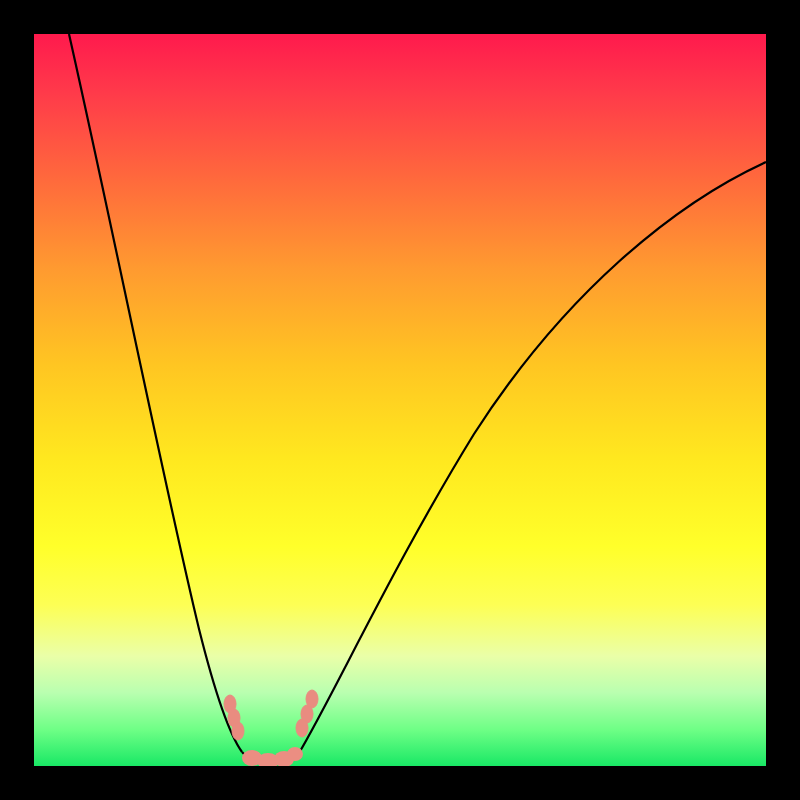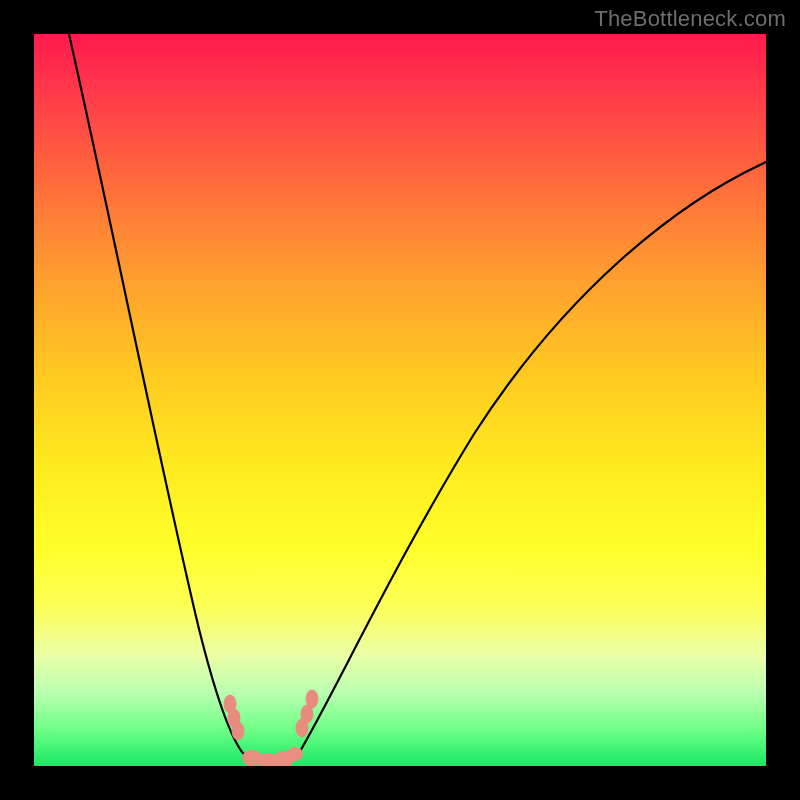--- a/index.html
+++ b/index.html
@@ -69,21 +69,20 @@
     stroke-width: 1;
   }
   .marker-core {
     fill: #eb8e82;
   }
 </style>
 </head>
 <body>
 <div class="frame">
 
-  <div class="watermark">TheBottleneck.com</div>
 
   <div class="plot-area">
     <svg class="curves" viewBox="0 0 732 732">
 
       <path class="curve" d="M 35 0
                C 80 200, 130 450, 165 595
                C 180 655, 195 700, 208 718"></path>
 
       <path class="curve" d="M 208 718
                C 215 726, 225 729, 235 729

